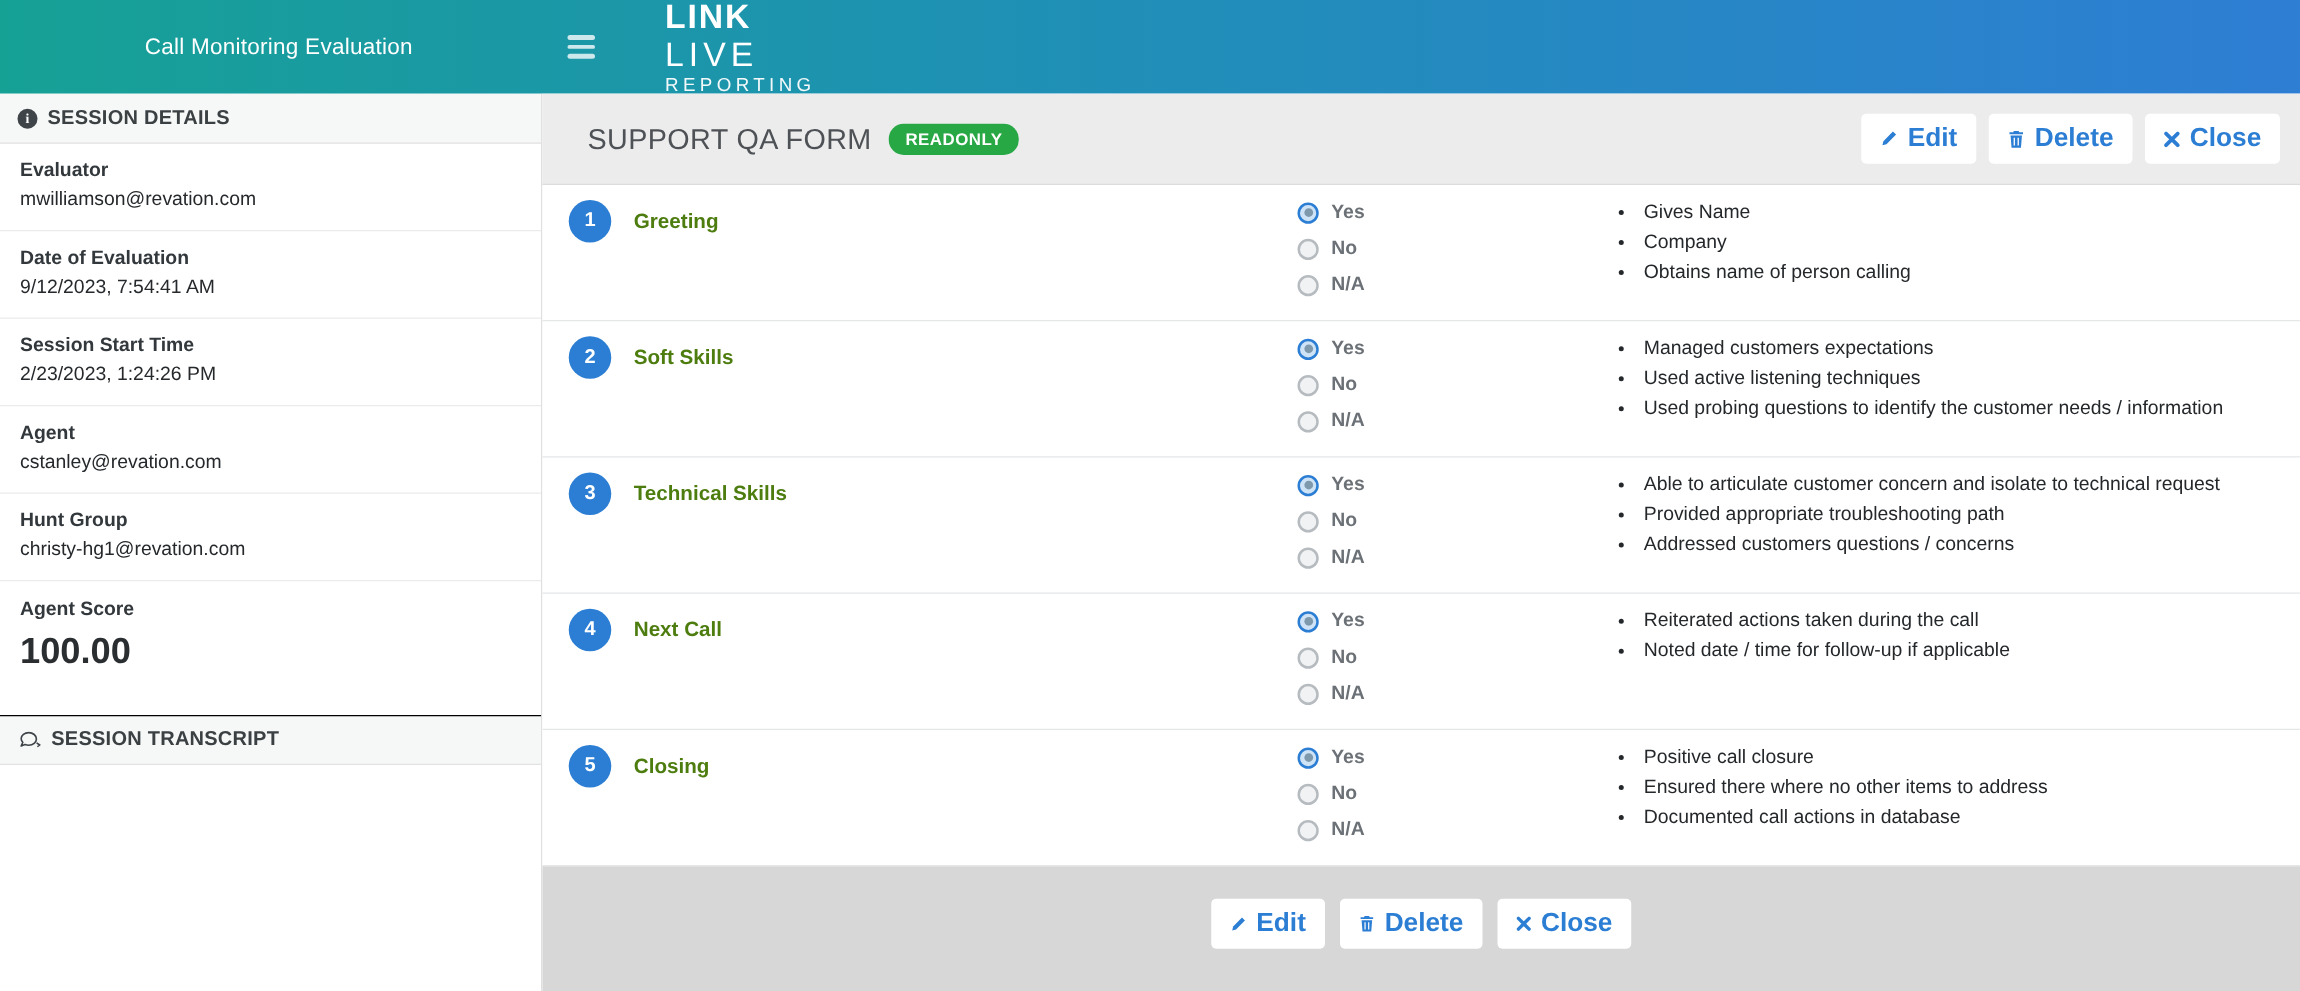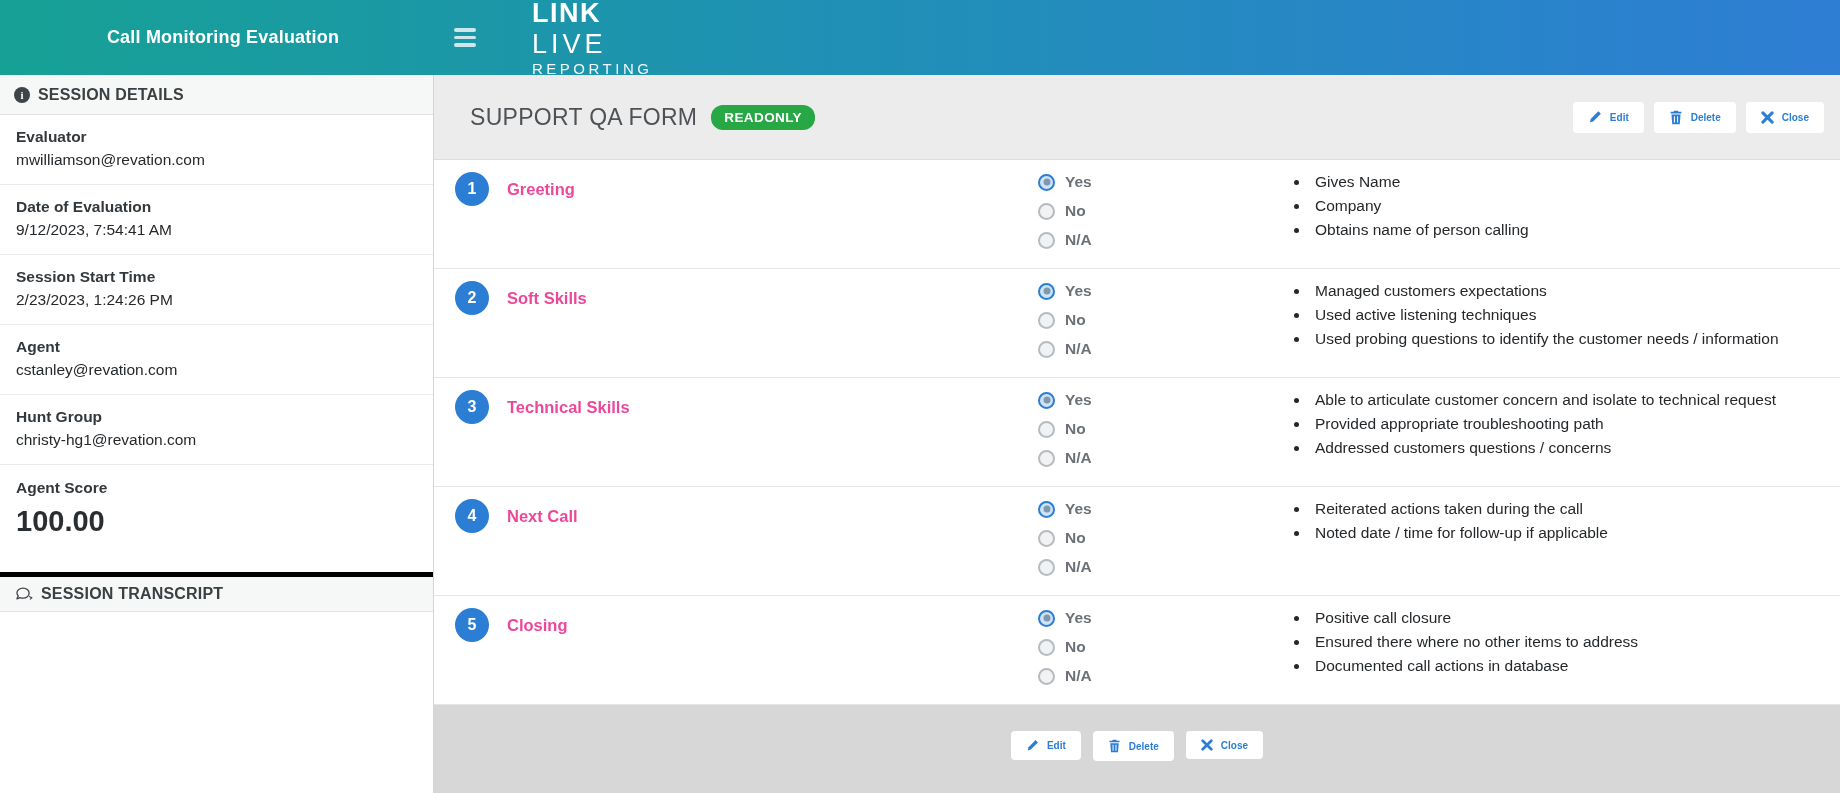--- a/index.html
+++ b/index.html
@@ -10,21 +10,21 @@
     --badge-green:#28a745;
   }
   *{box-sizing:border-box;margin:0;padding:0;}
   html,body{width:1840px;height:793px;overflow:hidden;background:#fff;
     font-family:"Liberation Sans",sans-serif;color:#212529;}
 
   
   .topbar{height:75px;display:flex;align-items:center;
     background:linear-gradient(90deg,var(--teal-left) 0%,#1f90b5 45%,var(--blue-right) 100%);}
   .topbar .app-title-wrap{width:434px;display:flex;justify-content:center;}
-  .app-title{color:#fff;font-size:18px;font-weight:700;letter-spacing:.2px;margin-left:12px;}
+  .app-title{color:#fff;font-size:18px;font-weight:400;letter-spacing:.2px;margin-left:12px;}
   .menu-btn{margin-left:14px;background:none;border:none;cursor:pointer;display:flex;
     flex-direction:column;gap:4px;padding:6px;}
   .menu-btn span{display:block;width:22px;height:3.5px;border-radius:2px;background:rgba(255,255,255,.78);}
   .logo{margin-left:34px;display:flex;align-items:baseline;color:#fff;white-space:nowrap;flex-direction:column;}
   .logo .l-bold{font-size:27px;font-weight:700;letter-spacing:1.5px;}
   .logo .l-light{font-size:27px;font-weight:300;letter-spacing:4px;margin-left:1px;}
   .logo .l-sub{font-size:15px;font-weight:400;letter-spacing:3.5px;margin-left:16px;opacity:.95;text-align:center;}
 
   
   .layout{display:flex;height:718px;}
@@ -39,39 +39,39 @@
     font-family:"Liberation Serif",serif;}
   .side-field{padding:13px 16px 15px;border-bottom:1px solid #ebebeb;}
   .side-field .f-label{display:block;font-size:15.5px;font-weight:700;color:#33383c;margin-bottom:5px;}
   .side-field .f-value{display:block;font-size:15.5px;color:#26292c;}
   .score-field{padding:14px 16px 34px;}
   .score-field .f-label{display:block;font-size:15.5px;font-weight:700;color:#33383c;margin-bottom:8px;}
   .score-value{font-size:29px;font-weight:700;color:#2b2e31;}
 
   
   .main{flex:1;display:flex;flex-direction:column;background:#fff;}
-  .main-head{height:85px;background:#ececed;border-bottom:1px solid #dcdcdc;
+  .main-head{height:73px;background:#ececed;border-bottom:1px solid #dcdcdc;
     display:flex;align-items:center;padding:0 16px 0 36px;}
   .main-title{font-size:23px;color:#4e5256;letter-spacing:.3px;}
   .badge{margin-left:14px;background:var(--badge-green);color:#fff;font-size:13.5px;
     font-weight:700;letter-spacing:.4px;padding:5px 13px;border-radius:12px;}
   .head-actions{margin-left:auto;display:flex;gap:10px;}
   .btn{display:inline-flex;align-items:center;gap:8px;background:#fff;border:none;
     border-radius:4px;padding:8px 15px;font-family:"Liberation Sans",sans-serif;
-    font-size:10px;font-weight:700;color:var(--accent);cursor:pointer;}
+    font-size:21px;font-weight:700;color:var(--accent);cursor:pointer;}
   .btn svg{display:block;}
 
   
   .form-area{background:#fff;}
   .q-row{display:grid;grid-template-columns:604px 252px 1fr;min-height:109px;
     border-bottom:1px solid #e4e6e8;}
   .q-left{display:flex;align-items:flex-start;padding:12px 0 0 21px;}
   .q-num{width:34px;height:34px;border-radius:50%;background:var(--accent);color:#fff;
     font-size:16px;font-weight:700;display:flex;align-items:center;justify-content:center;flex:none;}
-  .q-label{font-size:16.5px;font-weight:700;color:#ec4899;margin-left:18px;line-height:34px;text-align:right;}
+  .q-label{font-size:16.5px;font-weight:700;color:#4d7c0f;margin-left:18px;line-height:34px;text-align:right;}
   .q-options{padding-top:12px;}
   .radio-opt{display:flex;align-items:center;gap:10px;height:20px;margin-bottom:9px;cursor:pointer;}
   .radio-circle{width:17px;height:17px;border-radius:50%;border:2px solid #b6bbc0;
     background:#f1f2f3;position:relative;flex:none;}
   .radio-circle.checked{border-color:var(--accent);background:#cfe3f6;}
   .radio-circle.checked::after{content:"";position:absolute;left:50%;top:50%;
     width:7px;height:7px;border-radius:50%;background:#7f99ac;transform:translate(-50%,-50%);}
   .radio-text{font-size:15.5px;font-weight:700;color:#6b7176;}
   .q-criteria{padding:10px 20px 0 0;}
   .q-criteria ul{list-style:disc;padding-left:20px;}
@@ -133,21 +133,21 @@
     <span class="f-label">Hunt Group</span>
     <span class="f-value">christy-hg1@revation.com</span>
   </div>
 </div>
 
     <div class="score-field">
       <span class="f-label">Agent Score</span>
       <span class="score-value">100.00</span>
     </div>
 
-    <div class="side-band" style="border-top:5px solid #000000;">
+    <div class="side-band" style="border-top:1px solid #000000;">
       <span style="display:flex;">
         <svg width="19" height="15" viewBox="0 0 20 16" fill="none" stroke="#3f4448" stroke-width="1.4" stroke-linejoin="round">
           <path d="M9.5 1.2c-3.6 0-6.5 2.3-6.5 5.1 0 1.2.5 2.2 1.4 3.1L3 12.6l3.3-1.3c1 .4 2 .6 3.2.6 3.6 0 6.5-2.3 6.5-5.3S13.1 1.2 9.5 1.2z"></path>
           <path d="M16.2 9.9c.9.8 1.4 1.2 2.8 1.7l-2.2 1.6" stroke-width="1.2"></path>
         </svg>
       </span>
       <span class="band-title">SESSION TRANSCRIPT</span>
     </div>
   </aside>
 

